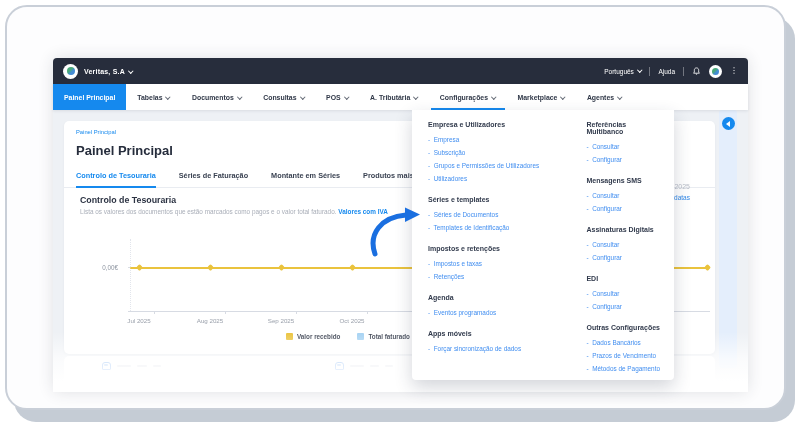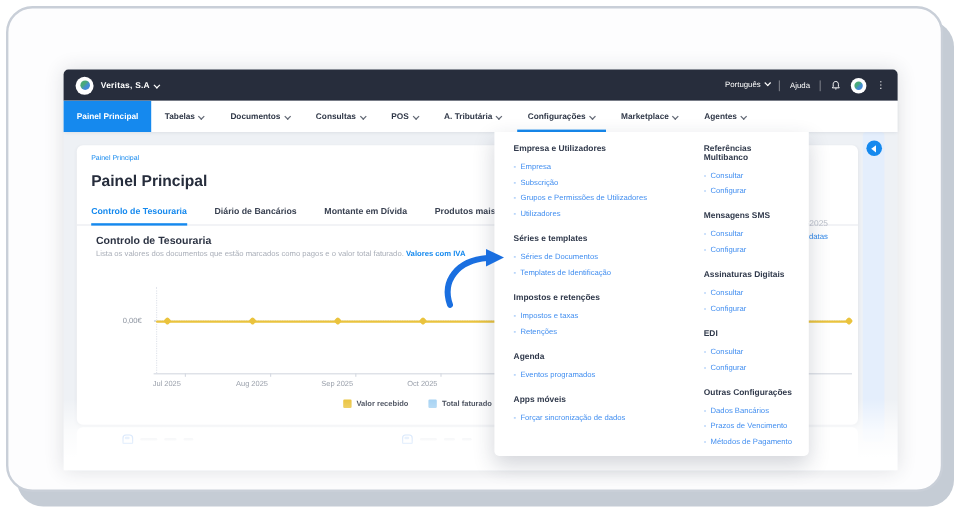--- a/index.html
+++ b/index.html
@@ -175,22 +175,22 @@
         </div>
       </nav>
 
     <div class="content">
 
       <div class="main-card">
         <div class="breadcrumb">Painel Principal</div>
         <div class="page-title">Painel Principal</div>
         <div class="tabs" id="tabs">
             <div class="tab active">Controlo de Tesouraria</div>
-            <div class="tab">Diário de Bancários</div>
-            <div class="tab">Montante em Dívida</div>
+            <div class="tab">Séries de Faturação</div>
+            <div class="tab">Montante em Séries</div>
             <div class="tab">Produtos mais vendidos</div>
           </div>
         <div class="tabs-divider"></div>
 
         <div class="section-title">Controlo de Tesouraria</div>
         <div class="section-sub">
           <span>Lista os valores dos documentos que estão marcados como pagos e o valor total faturado.</span>
           <span class="iva-link">Valores com IVA</span>
         </div>
 

